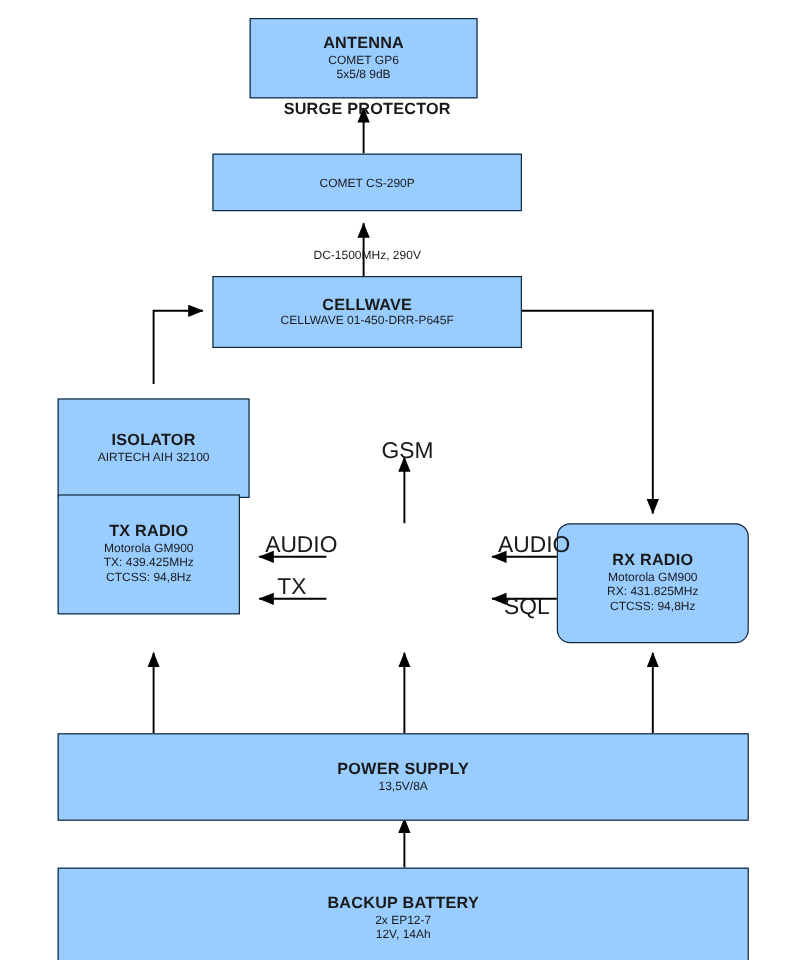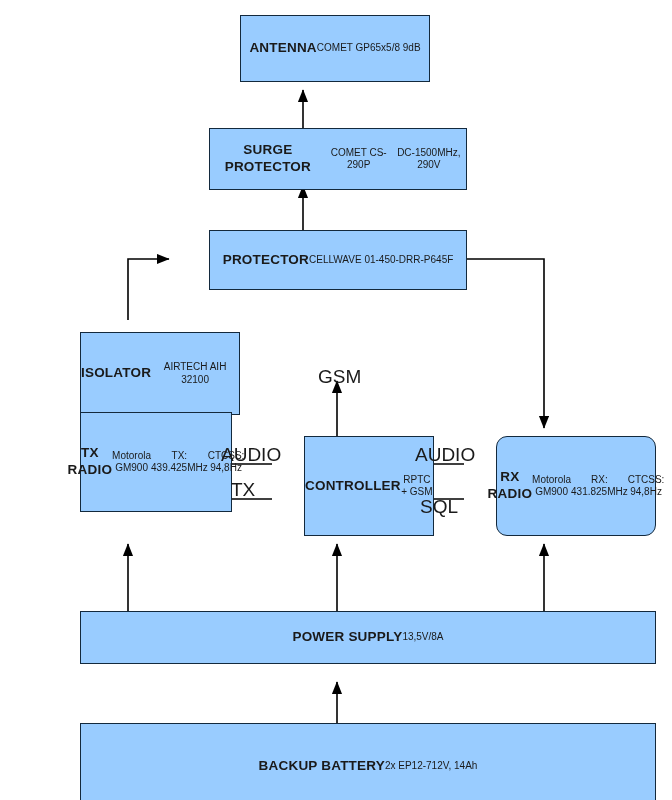--- a/index.html
+++ b/index.html
@@ -26,28 +26,27 @@
     width: 672px;
     height: 800px;
     pointer-events: none;
   }
   .node {
     position: absolute;
     box-sizing: border-box;
     background: #99ccff;
     border: 1.4px solid #13293d;
     display: flex;
-    flex-direction: row;
+    flex-direction: column;
     align-items: center;
     justify-content: center;
     text-align: center;
     color: #1a1a1a;
     line-height: 1.23;
     z-index: 2;
-    margin-left: 32px;
   }
   .node .title {
     font-weight: bold;
     font-size: 13.5px;
     letter-spacing: 0.2px;
   }
   .node .sub {
     font-size: 10px;
     font-weight: normal;
   }
@@ -88,56 +87,52 @@
         <polyline points="337,723 337,682" fill="none" stroke="#000000" stroke-width="1.6" stroke-linejoin="miter" marker-end="url(#arrowhead)"></polyline>
       </g>
   </svg>
 
   <div class="node" style="left:208px; top:15px; width:190px; height:67px;">
     <div class="title">ANTENNA</div>
     <div class="sub">COMET GP6</div>
     <div class="sub">5x5/8 9dB</div>
   </div>
 
-  <div class="node" style="left:177px; top:128px; width:258px; height:62px;">
+  <div class="node" style="left:177px; top:128px; width:258px; height:48px;gap:48px;">
     <div class="title">SURGE PROTECTOR</div>
     <div class="sub">COMET CS-290P</div>
     <div class="sub">DC-1500MHz, 290V</div>
   </div>
 
   <div class="node" style="left:177px; top:230px; width:258px; height:60px;">
-    <div class="title">PROTECTOR</div>
+    <div class="title">CELLWAVE</div>
     <div class="sub">CELLWAVE 01-450-DRR-P645F</div>
   </div>
 
   <div class="node" style="left:48px; top:332px; width:160px; height:83px;">
     <div class="title">ISOLATOR</div>
     <div class="sub">AIRTECH AIH 32100</div>
   </div>
 
   <div class="node" style="left:48px; top:412px; width:152px; height:100px;">
     <div class="title">TX RADIO</div>
     <div class="sub">Motorola GM900</div>
     <div class="sub">TX: 439.425MHz</div>
     <div class="sub">CTCSS: 94,8Hz</div>
   </div>
 
-  <div class="node" style="left:272px; top:436px; width:130px; height:100px;">
-    <div class="title">CONTROLLER</div>
-    <div class="sub">RPTC + GSM</div>
-  </div>
 
   <div class="node" style="left:464px; top:436px; width:160px; height:100px;border-radius:11px;">
     <div class="title">RX RADIO</div>
     <div class="sub">Motorola GM900</div>
     <div class="sub">RX: 431.825MHz</div>
     <div class="sub">CTCSS: 94,8Hz</div>
   </div>
 
-  <div class="node" style="left:48px; top:611px; width:576px; height:53px;">
+  <div class="node" style="left:48px; top:611px; width:576px; height:73px;">
     <div class="title">POWER SUPPLY</div>
     <div class="sub">13,5V/8A</div>
   </div>
 
   <div class="node" style="left:48px; top:723px; width:576px; height:86px;">
     <div class="title">BACKUP BATTERY</div>
     <div class="sub">2x EP12-7</div>
     <div class="sub">12V, 14Ah</div>
   </div>
 

